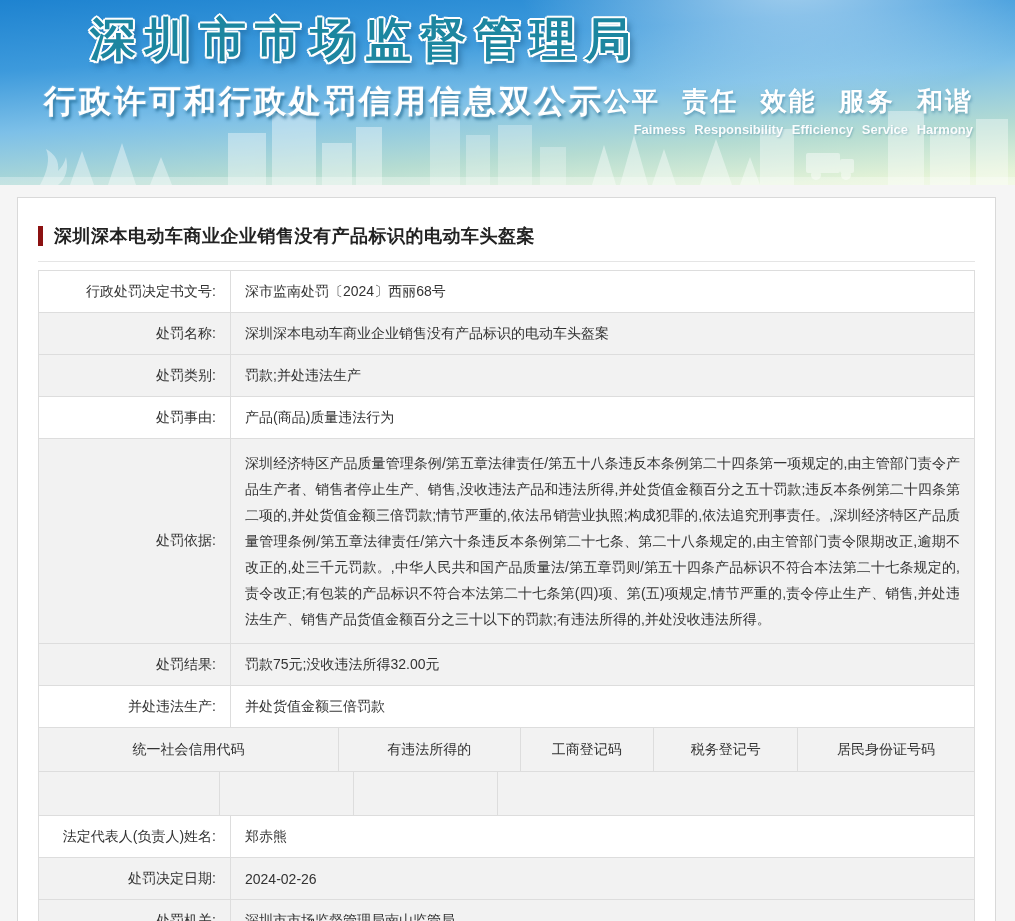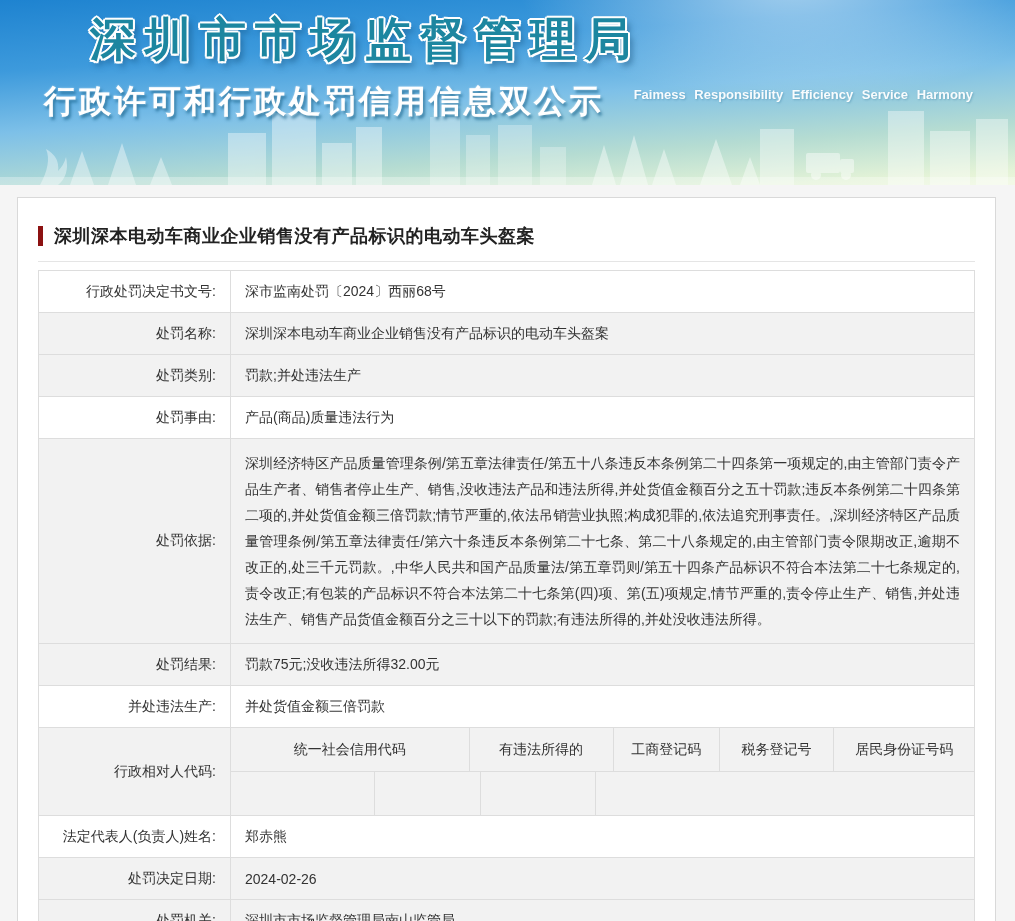--- a/index.html
+++ b/index.html
@@ -131,20 +131,21 @@
         <rect x="976" y="14" width="32" height="66"></rect>
         <rect x="760" y="24" width="34" height="56"></rect>
       </g>
 
       <rect x="0" y="72" width="1015" height="8" opacity=".30"></rect>
     </g>
   </svg>
   <div class="banner-title">深圳市市场监督管理局</div>
   <div class="banner-subtitle">行政许可和行政处罚信用信息双公示</div>
   <div class="banner-slogan">
+    <div class="slogan-cn">公平 责任 效能 服务 和谐</div>
     <div class="slogan-en">Faimess Responsibility Efficiency Service Harmony</div>
   </div>
 </div>
 
 <div class="panel">
 
   <div class="case-title-row">
     <span class="title-bar"></span>
     <span class="case-title">深圳深本电动车商业企业销售没有产品标识的电动车头盔案</span>
   </div>
@@ -181,21 +182,20 @@
       <div class="lbl">处罚结果:</div>
       <div class="val">罚款75元;没收违法所得32.00元</div>
     </div>
 
     <div class="trow">
       <div class="lbl">并处违法生产:</div>
       <div class="val">并处货值金额三倍罚款</div>
     </div>
 
     <div class="trow g" style="min-height:87px;">
-      <div class="lbl">行政相对人代码:</div>
       <div class="val-nested">
         <div class="sub-row head">
           <div class="sc c1">统一社会信用代码</div>
           <div class="sc c2">有违法所得的</div>
           <div class="sc c3">工商登记码</div>
           <div class="sc c4">税务登记号</div>
           <div class="sc c5">居民身份证号码</div>
         </div>
         <div class="sub-row">
           <div class="sc c2"></div>

